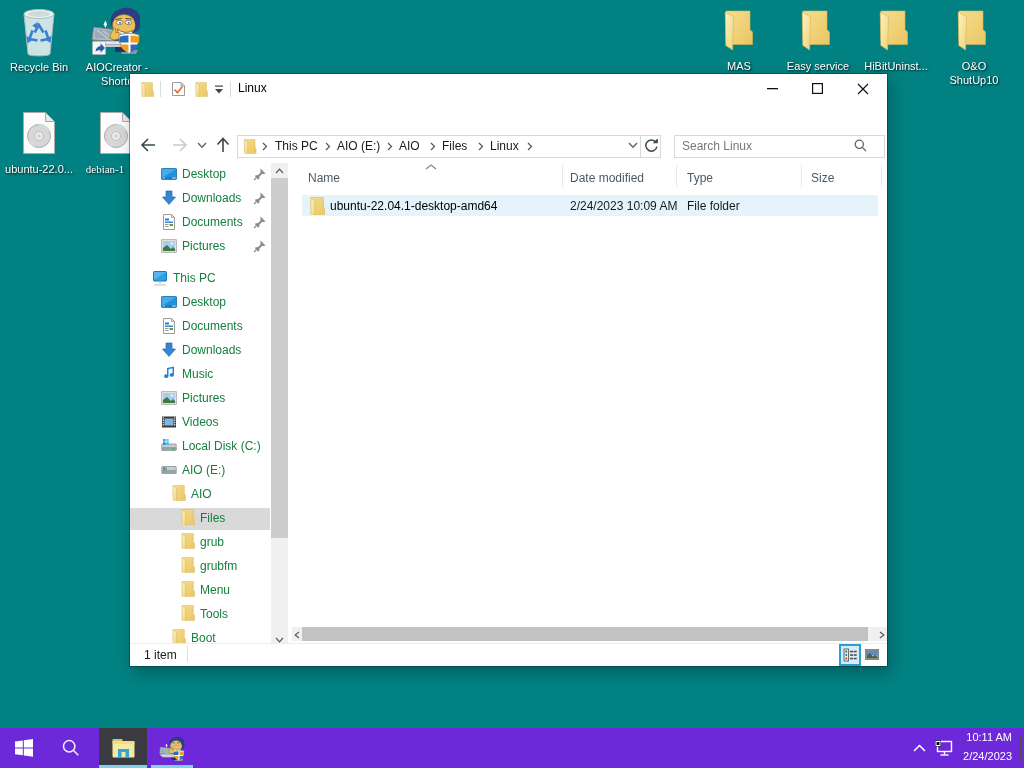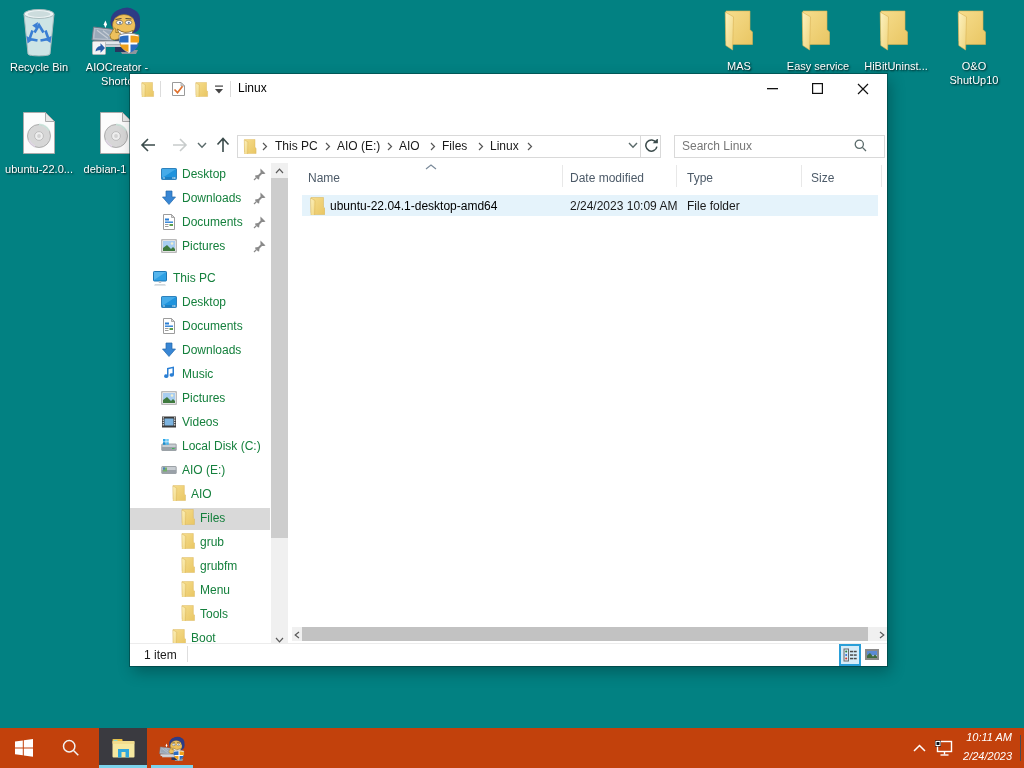--- a/index.html
+++ b/index.html
@@ -28,21 +28,21 @@
   
   #navsb { position:absolute; left:141px; top:89px; width:17px; height:485px; background:#f0f0f0; }
   
   #filepane { position:absolute; left:162px; top:89px; width:595px; height:464px; background:#fff; }
   .hdr { position:absolute; top:8px; font-size:12px; color:#4c5a68; }
   .hsep { position:absolute; top:2px; width:1px; height:22px; background:#e8e8e8; }
   #hscroll { position:absolute; left:162px; top:553px; width:595px; height:14px; background:#f0f0f0; }
   #statusbar { position:absolute; left:0; top:569px; width:100%; height:22px; background:#fff;
                border-top:1px solid #ececec; font-size:12px; color:#1a1a1a; }
   
-  #taskbar { position:absolute; left:0; top:728px; width:1024px; height:40px; background:#c2410c;font-style:italic; }
+  #taskbar { position:absolute; left:0; top:728px; width:1024px; height:40px; background:#6d28d9; }
   .tbtn { position:absolute; top:0; height:37px; }
   .uline { position:absolute; top:37px; height:3px; background:#7cd3ec; }
   #clock { position:absolute; right:12px; top:0px; color:#fff; font-size:11px; text-align:right; line-height:19px; }
 </style>
 </head>
 <body>
 
 <svg class="abs" style="left:0;top:0;width:0;height:0;">
   <defs>
     <linearGradient id="fgrad" x1="0" y1="0" x2="1" y2="1">
@@ -125,21 +125,21 @@
 <div class="dlabel" style="left:76px;top:52px;width:82px;margin-top:8px;">AIOCreator -<br>Shortc</div>
 
 <svg class="abs" style="left:23px;top:112px;" width="32" height="42" viewBox="0 0 32 42">
     <use href="#isoicon"></use>
   </svg>
 <div class="dlabel" style="left:0px;top:162px;width:78px;">ubuntu-22.0...</div>
 
 <svg class="abs" style="left:100px;top:112px;" width="32" height="42" viewBox="0 0 32 42">
     <use href="#isoicon"></use>
   </svg>
-<div class="dlabel" style="left:66px;top:162px;width:78px;">debian-1</div>
+<div class="dlabel" style="left:66px;top:162px;width:78px;font-family:Liberation Serif, serif;">debian-1</div>
 
 <svg class="abs" style="left:724px;top:10px;" width="29" height="41" viewBox="0 0 29 41">
     <use href="#bigfolder"></use>
   </svg>
 <div class="dlabel" style="left:700px;top:59px;width:78px;">MAS</div>
 <svg class="abs" style="left:801px;top:10px;" width="29" height="41" viewBox="0 0 29 41">
     <use href="#bigfolder"></use>
   </svg>
 <div class="dlabel" style="left:778px;top:59px;width:80px;">Easy service</div>
 <svg class="abs" style="left:879px;top:10px;" width="29" height="41" viewBox="0 0 29 41">

